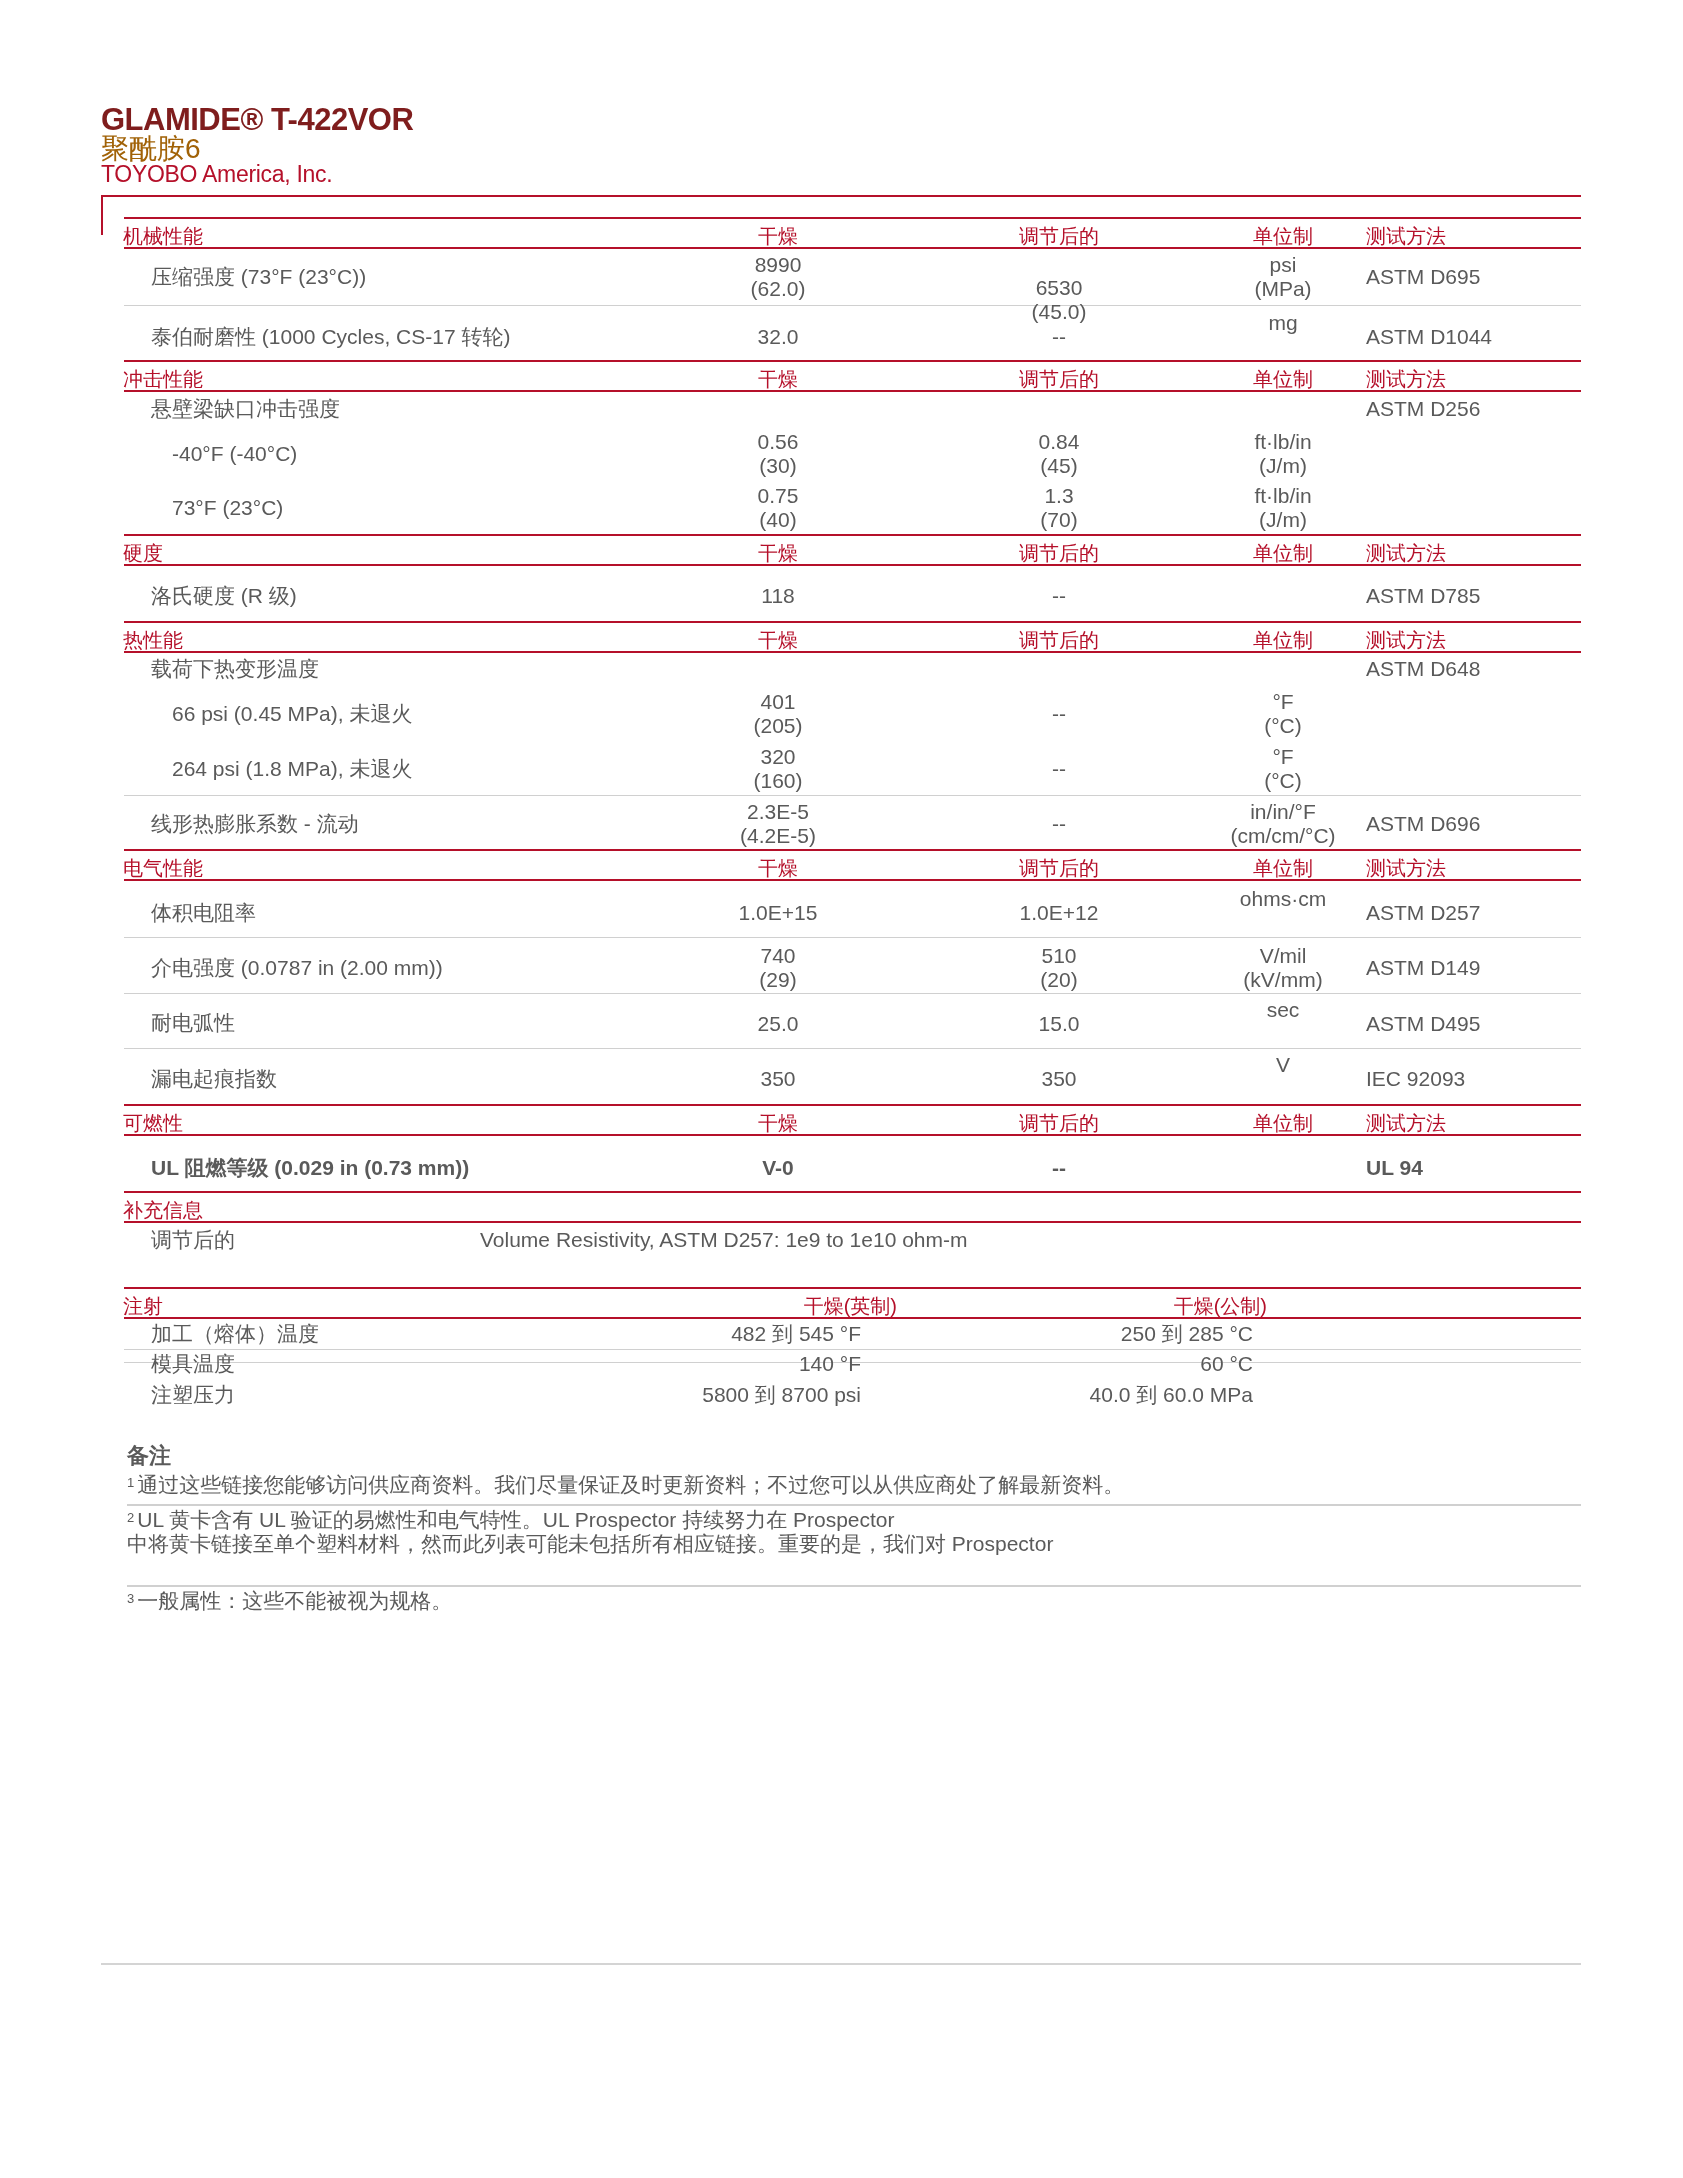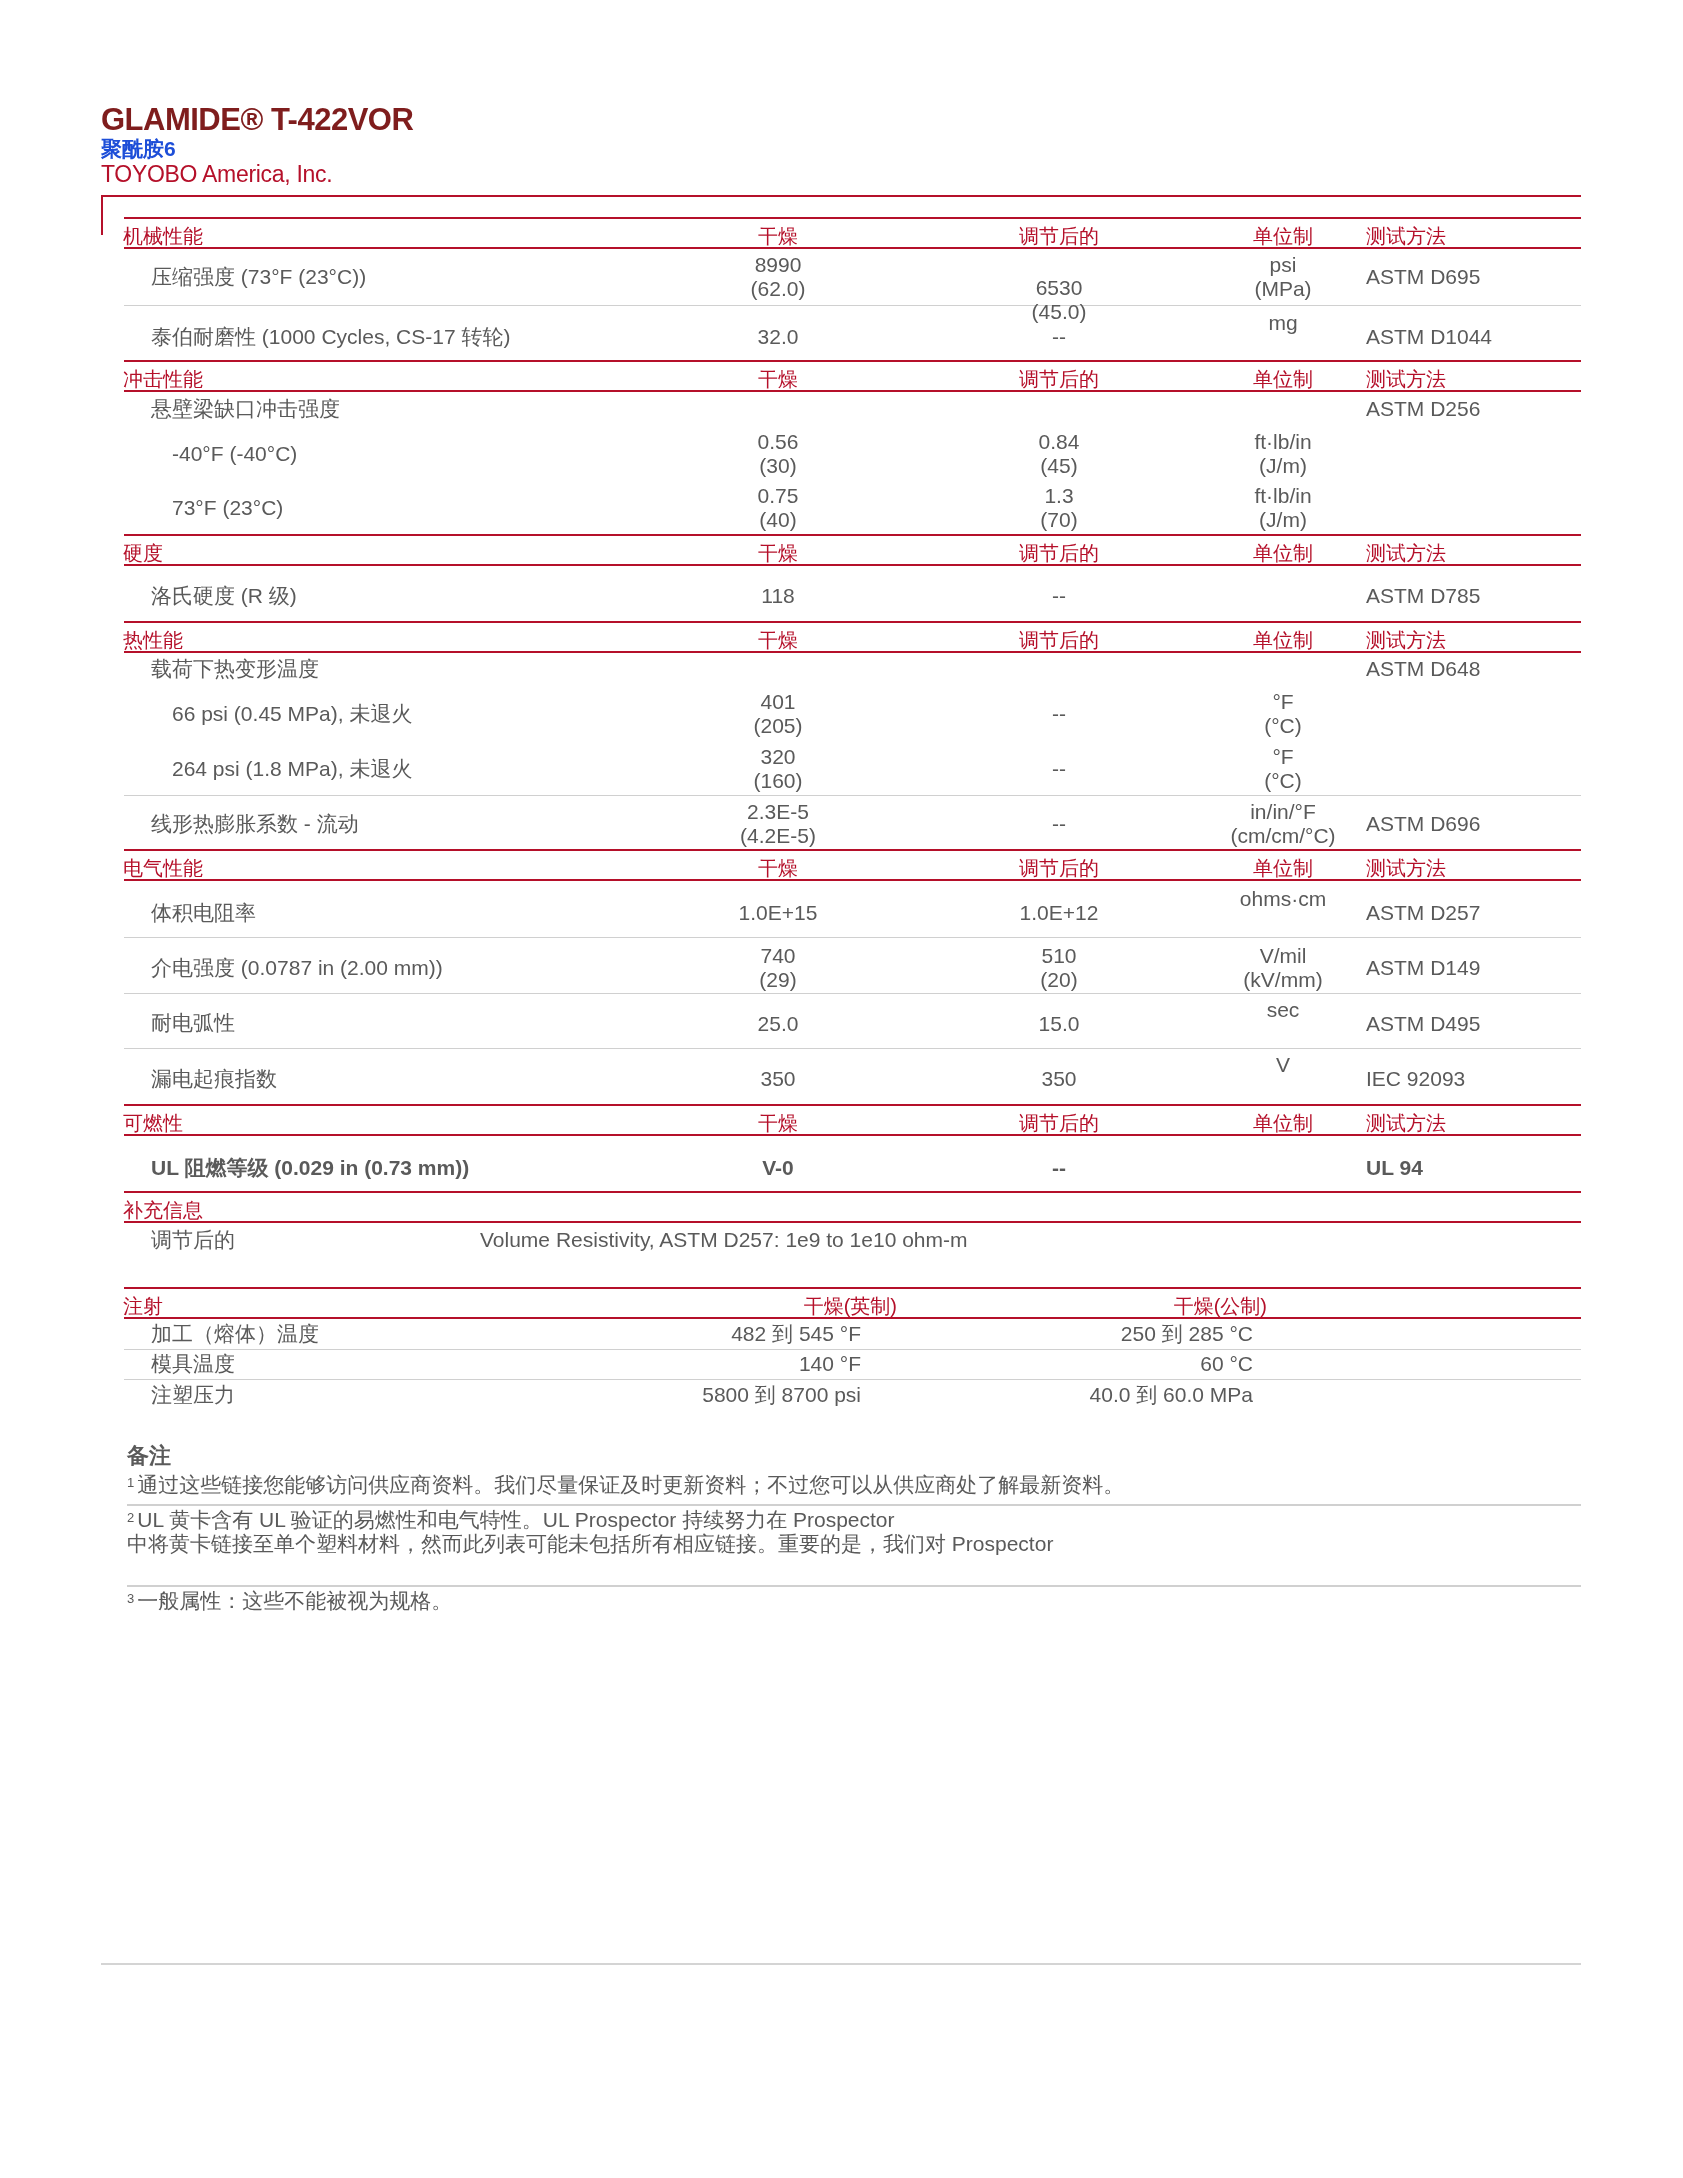--- a/index.html
+++ b/index.html
@@ -1,20 +1,20 @@
 <!DOCTYPE html>
 <html><head>
 <meta charset="utf-8">
 <style>
   html, body { margin:0; padding:0; background:#ffffff; }
   body { width:1683px; height:2178px; position:relative; overflow:hidden;
          font-family:"Liberation Sans","DejaVu Sans",sans-serif; color:#5a5a5a; }
   .abs { position:absolute; }
   .title { left:101px; top:103px; font-size:31px; font-weight:bold; color:#7f1d1d; letter-spacing:-0.5px; line-height:34px; }
-  .subtitle { left:101px; top:137px; font-size:21px; color:#1d4ed8; line-height:24px;font-weight:bold; }
+  .subtitle { left:101px; top:137px; font-size:28px; color:#a16207; line-height:24px; }
   .company { left:101px; top:161px; font-size:23px; color:#b5102a; line-height:26px; letter-spacing:-0.3px; }
   .hdr-rule { left:101px; top:195px; width:1480px; height:2px; background:#b5102a; }
   .hdr-vbar { left:101px; top:195px; width:2px; height:40px; background:#b5102a; }
 
   .table { position:absolute; left:124px; width:1457px; }
   .sec-head { position:absolute; left:0; width:1457px; height:32px;
               border-top:2px solid #b5102a; border-bottom:2px solid #b5102a; box-sizing:border-box;
               font-size:20px; color:#b5102a; }
   .sec-head span { position:absolute; top:4px; white-space:nowrap; }
   .row { position:absolute; left:0; width:1457px; font-size:21px; color:#5a5a5a; box-sizing:border-box; }
@@ -193,21 +193,21 @@
   <div class="sec-head" style="top:1287px;">
     <span style="left:-1px;">注射</span>
     <span style="right:684px;">干燥(英制)</span>
     <span style="right:314px;">干燥(公制)</span>
   </div>
   <div class="row gl" style="top:1319px;height:31px;">
     <span class="cell c-label" style="top:3px;">加工（熔体）温度</span>
     <span class="cell" style="right:720px;top:3px;">482 到 545 °F</span>
     <span class="cell" style="right:328px;top:3px;">250 到 285 °C</span>
   </div>
-  <div class="row gl" style="top:1349px;height:31px;">
+  <div class="row gl" style="top:1349px;height:14px;">
     <span class="cell c-label" style="top:3px;">模具温度</span>
     <span class="cell" style="right:720px;top:3px;">140 °F</span>
     <span class="cell" style="right:328px;top:3px;">60 °C</span>
   </div>
   <div class="row" style="top:1380px;height:31px;">
     <span class="cell c-label" style="top:3px;">注塑压力</span>
     <span class="cell" style="right:720px;top:3px;">5800 到 8700 psi</span>
     <span class="cell" style="right:328px;top:3px;">40.0 到 60.0 MPa</span>
   </div>
 </div>

